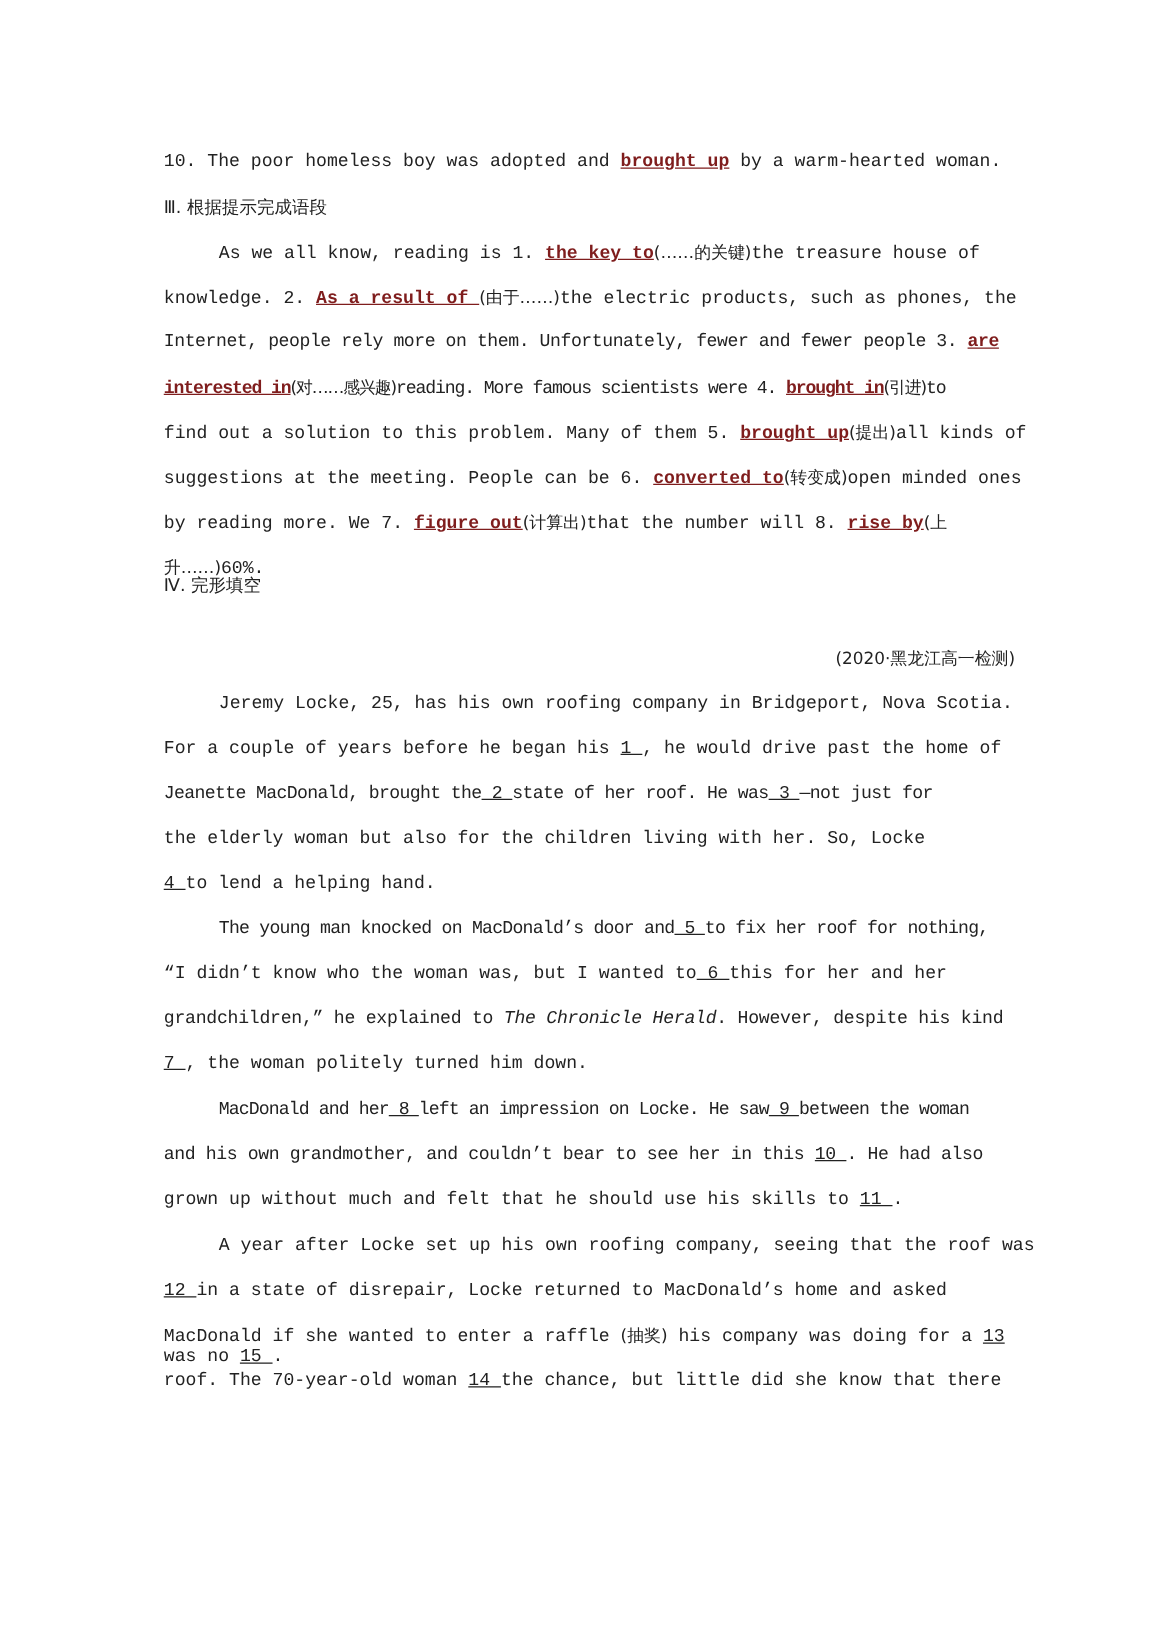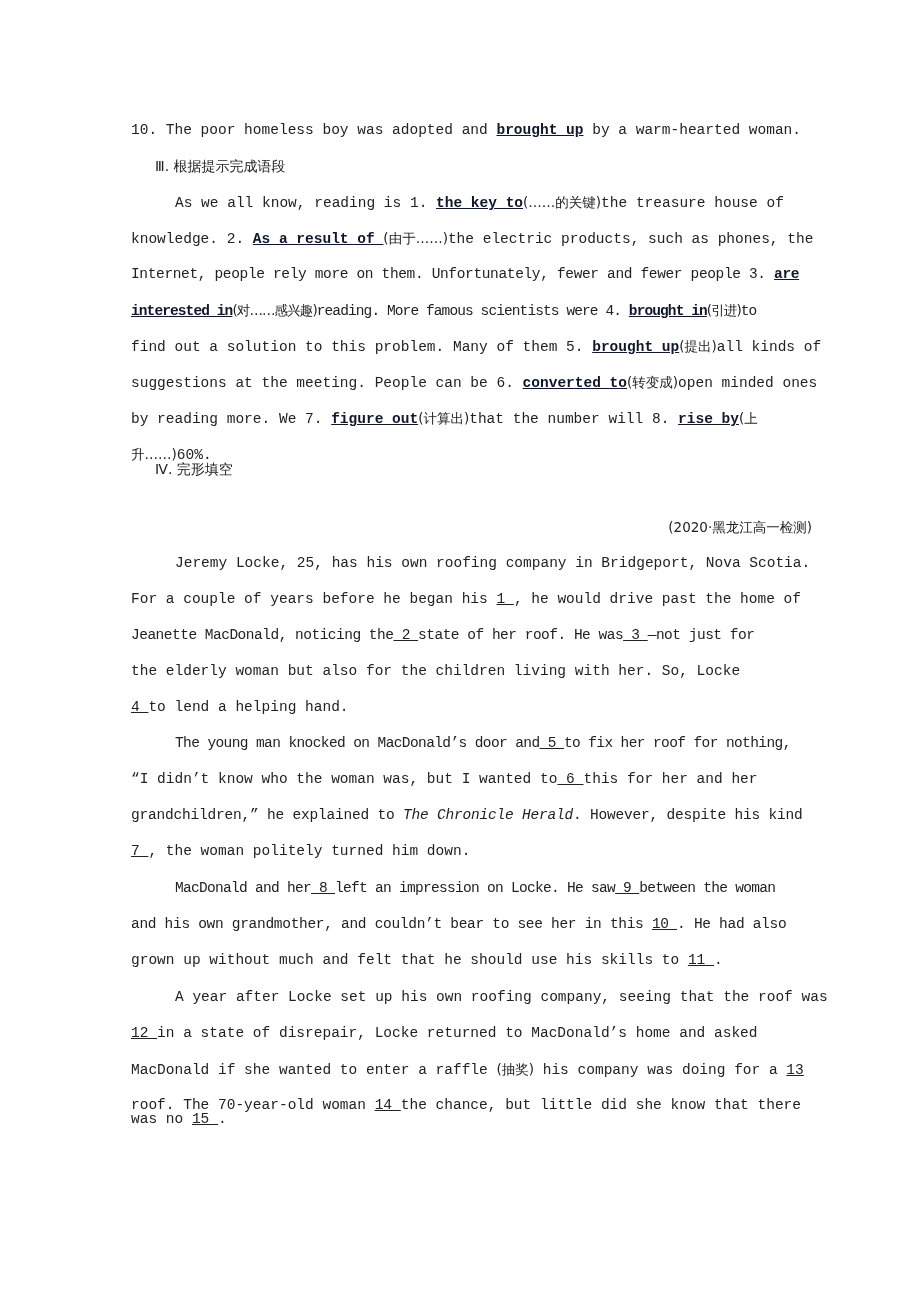--- a/index.html
+++ b/index.html
@@ -1,24 +1,24 @@
 <!DOCTYPE html>
 <html><head>
 <meta charset="utf-8">
 <style>
   html, body { margin: 0; padding: 0; background: #ffffff; }
   body { width: 920px; height: 1302px; position: relative; overflow: hidden;
          font-family: "Liberation Mono", "DejaVu Sans Mono", monospace; color: #222; }
   .line { position: absolute; left: 131px; width: 659px; font-size: 14.5px; line-height: 20px;
           white-space: nowrap; letter-spacing: 0; }
   .indent { left: 175px; width: 615px; }
-  .ans { font-weight: bold; text-decoration: underline; color: #0f172a; }
+  .ans { font-weight: bold; text-decoration: underline; color: #7f1d1d; }
   .blank { text-decoration: underline; }
   .cn { font-family: "DejaVu Sans", sans-serif; font-size: 13.5px; text-align: right; }
-  .heading { font-family: "DejaVu Sans", sans-serif; font-size: 14px; margin-left: 24px; }
+  .heading { font-family: "DejaVu Sans", sans-serif; font-size: 14px; }
   .right { left: auto; right: 108px; width: auto; text-align: center; }
   i { font-style: italic; }
 </style>
 </head>
 <body>
 
 <div class="line" style="top:120px"><span>10. The poor homeless boy was adopted and </span><span class="ans">brought up</span><span> by a warm-hearted woman.</span></div>
 
 <div class="line heading" style="top:156px"><span>Ⅲ.</span> <span>根据提示完成语段</span></div>
 
@@ -39,21 +39,21 @@
 <div class="line" style="top:444px"><span class="cn">升……)</span><span>60%.</span></div>
 
 <div class="line heading" style="top:459px"><span>Ⅳ.</span> <span>完形填空</span></div>
 
 <div class="line cn right" style="top:517px">(2020·黑龙江高一检测)</div>
 
 <div class="line indent" style="top:553px">Jeremy Locke,  25,  has his own roofing company in Bridgeport,  Nova Scotia.</div>
 
 <div class="line" style="top:589px"><span>For a couple of years before he began his </span><span class="blank">  1  </span><span>,  he would drive past the home of</span></div>
 
-<div class="line" style="top:625px;letter-spacing:-0.5px"><span>Jeanette MacDonald,  noticing the</span><span class="blank">  2  </span><span>state of her roof. He was</span><span class="blank">  3  </span><span>—not just for</span></div>
+<div class="line" style="top:625px;letter-spacing:-0.5px"><span>Jeanette MacDonald,  brought the</span><span class="blank">  2  </span><span>state of her roof. He was</span><span class="blank">  3  </span><span>—not just for</span></div>
 
 <div class="line" style="top:661px">the elderly woman but also for the children living with her. So,  Locke</div>
 
 <div class="line" style="top:697px"><span class="blank">  4  </span><span>to lend a helping hand.</span></div>
 
 <div class="line indent" style="top:733px;letter-spacing:-0.6px"><span>The young man knocked on MacDonald’s door and</span><span class="blank">  5  </span><span>to fix her roof for nothing,</span></div>
 
 <div class="line" style="top:769px"><span>“I didn’t know who the woman was,  but I wanted to</span><span class="blank">  6  </span><span>this for her and her</span></div>
 
 <div class="line" style="top:805px;letter-spacing:-0.2px"><span>grandchildren,” he explained to </span><i>The Chronicle Herald</i><span>. However,  despite his kind</span></div>
@@ -67,13 +67,13 @@
 <div class="line" style="top:950px"><span>grown up without much and felt that he should use his skills to </span><span class="blank">  11  </span><span>.</span></div>
 
 <div class="line indent" style="top:987px">A year after Locke set up his own roofing company,  seeing that the roof was</div>
 
 <div class="line" style="top:1023px"><span class="blank">  12  </span><span>in a state of disrepair,  Locke returned to MacDonald’s home and asked</span></div>
 
 <div class="line" style="top:1059px"><span>MacDonald if she wanted to enter a raffle </span><span class="cn">(抽奖)</span><span> his company was doing for a </span><span class="blank">  13</span></div>
 
 <div class="line" style="top:1095px"><span>roof. The 70-year-old woman </span><span class="blank">  14  </span><span>the chance,  but little did she know that there</span></div>
 
-<div class="line" style="top:1109px"><span>was no </span><span class="blank">  15  </span><span>.</span></div>
+<div class="line" style="top:1076px"><span>was no </span><span class="blank">  15  </span><span>.</span></div>
 
 </body></html>

